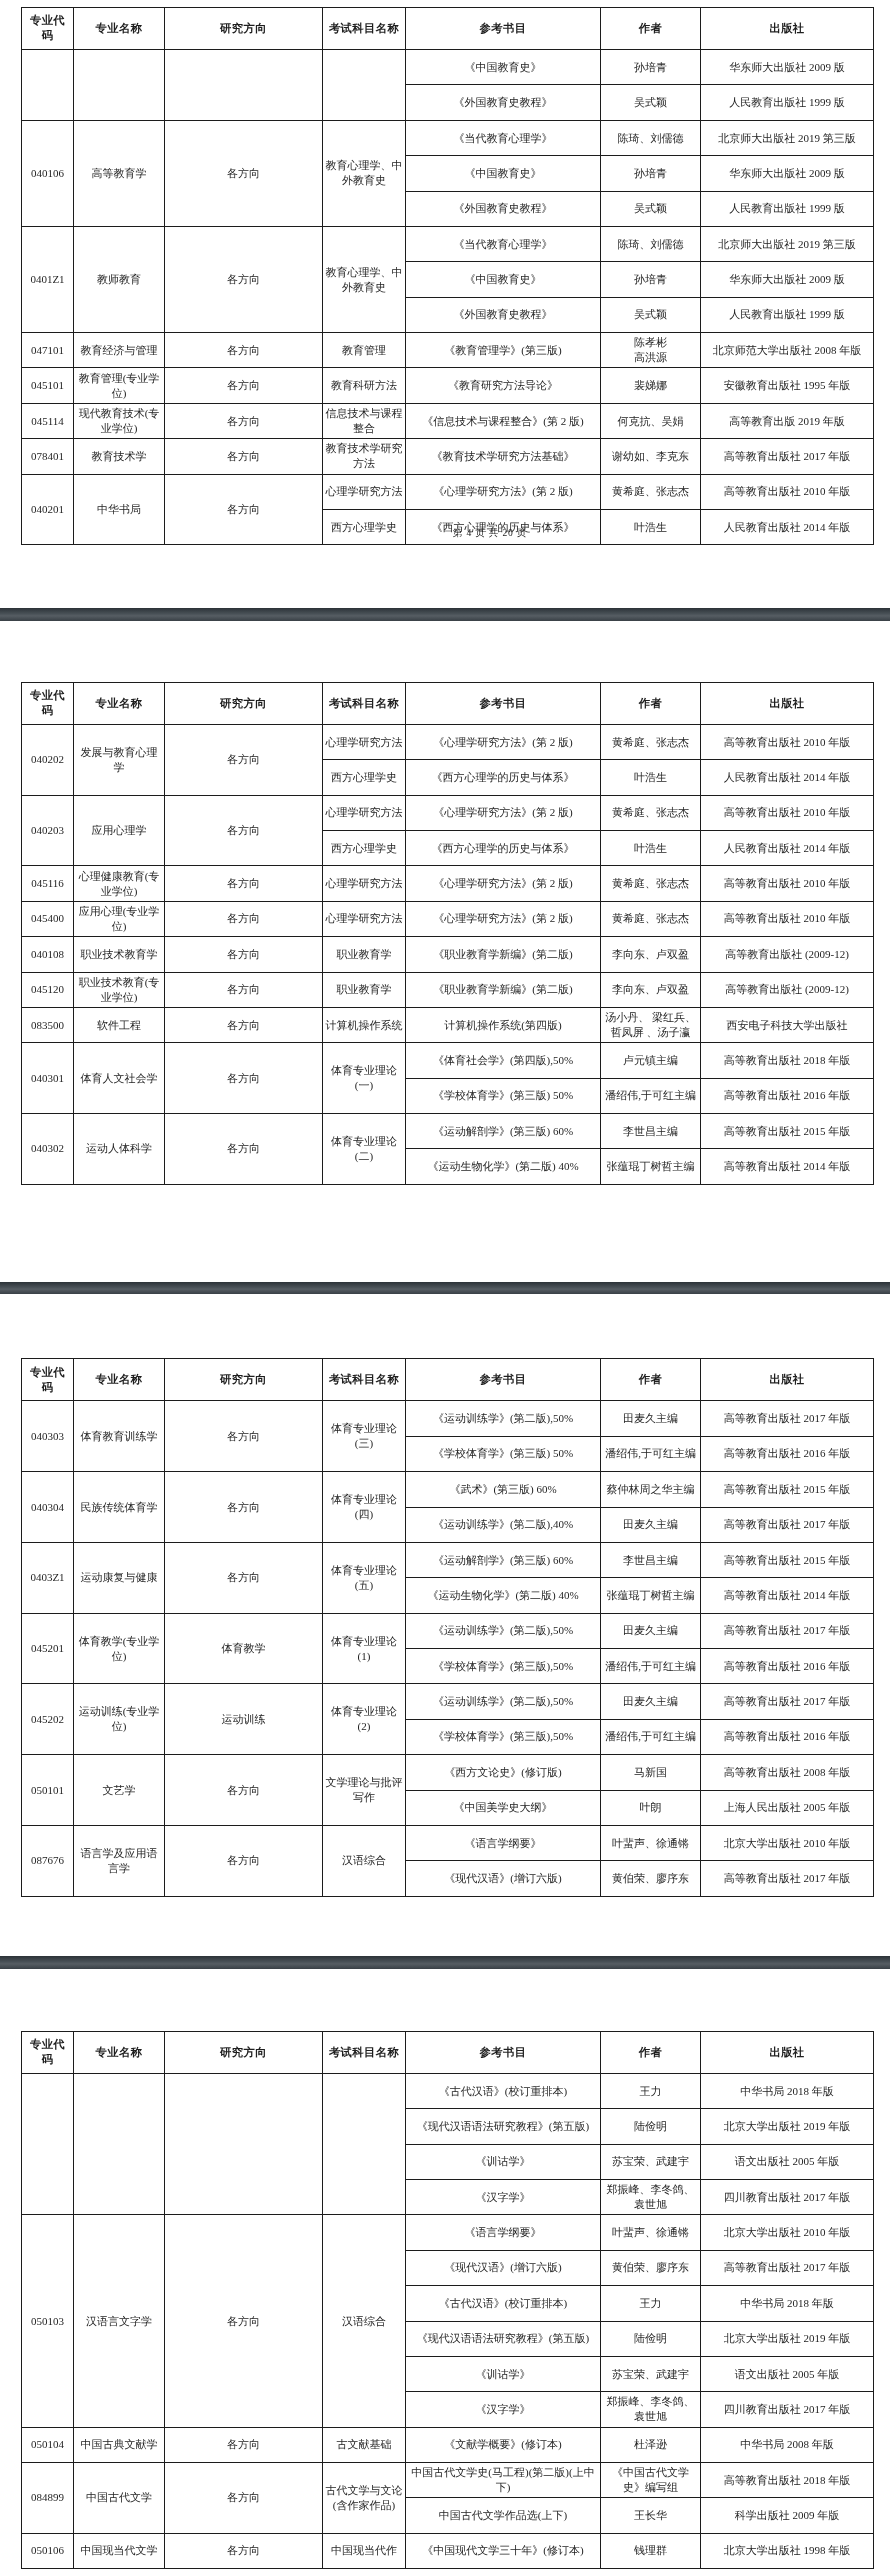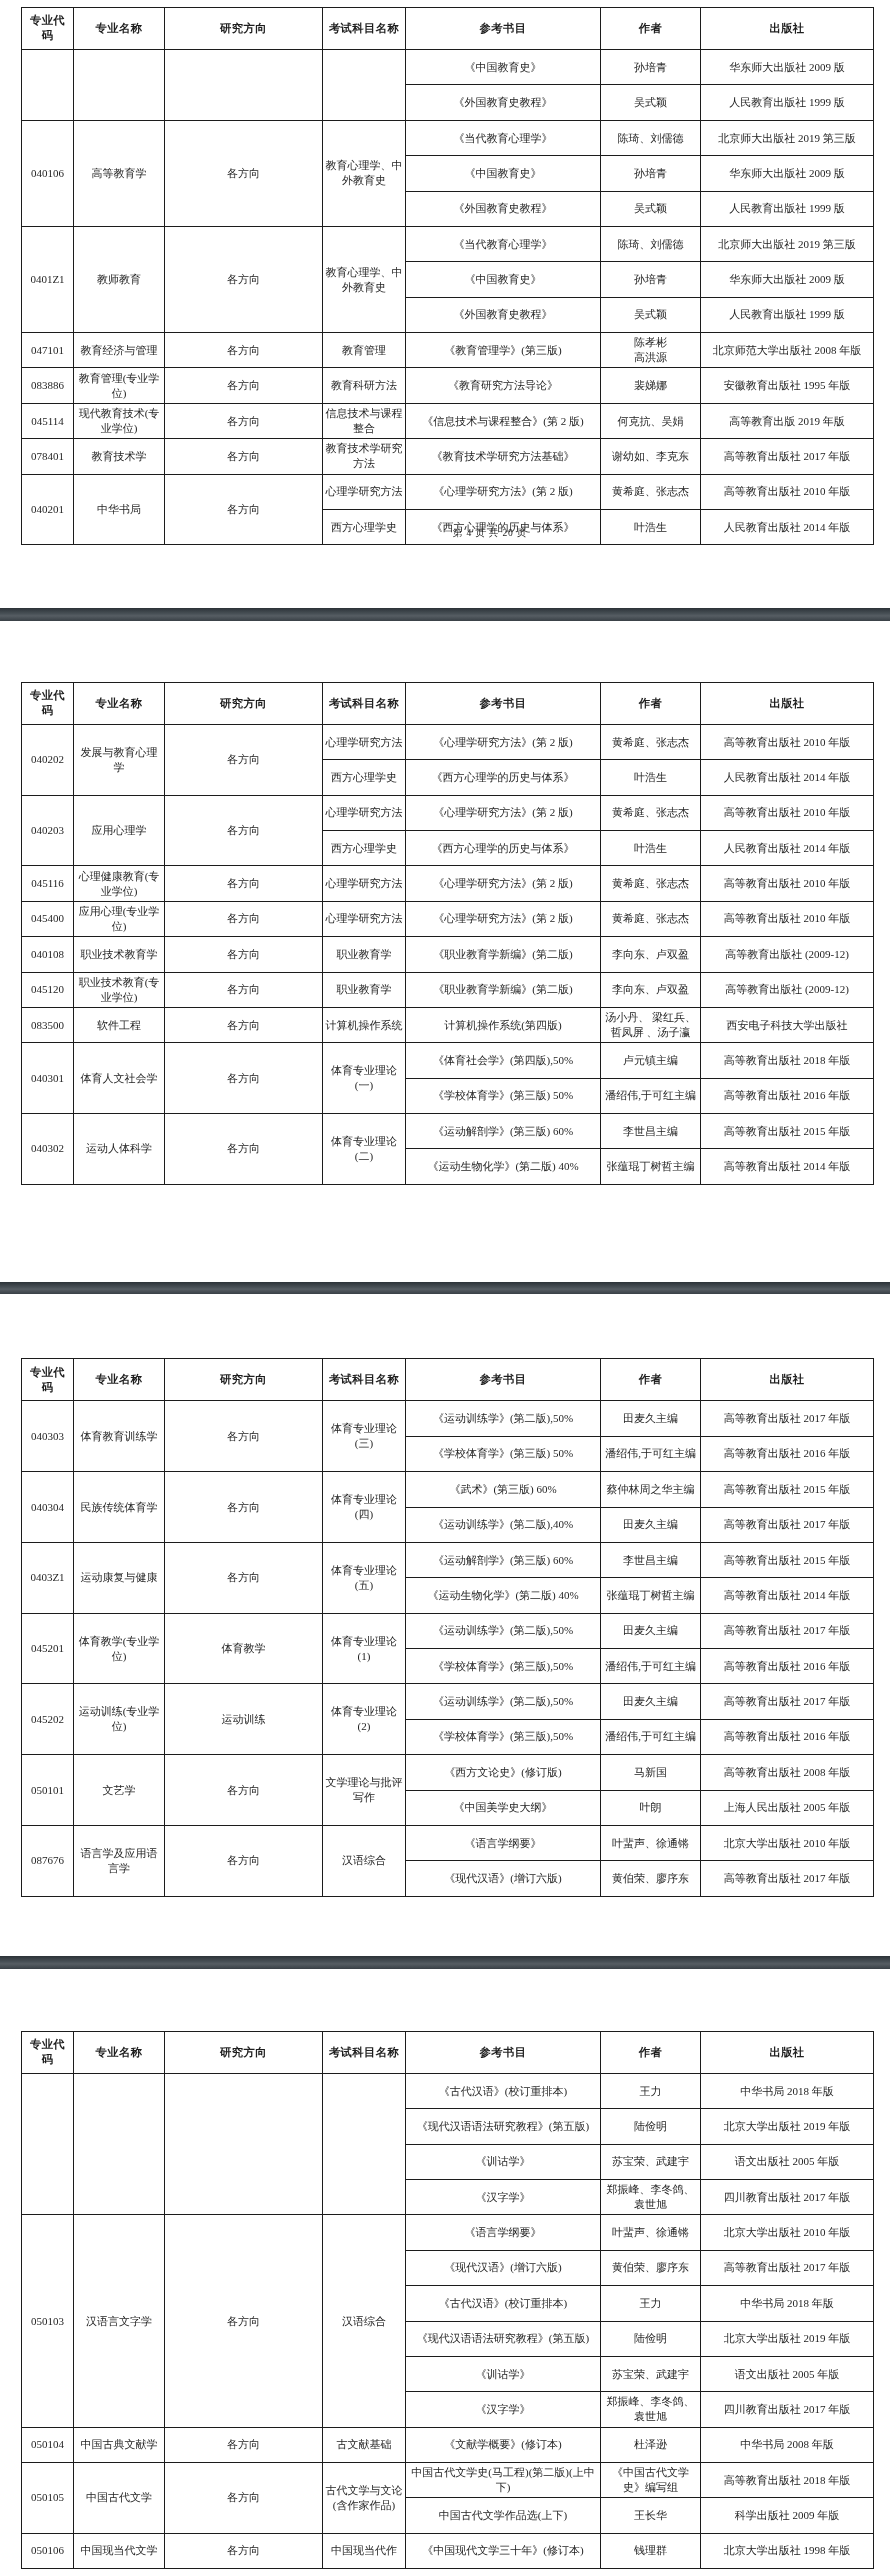--- a/index.html
+++ b/index.html
@@ -154,21 +154,21 @@
             <td class="c-code">047101</td>
             <td class="c-name">教育经济与管理</td>
             <td class="c-dir">各方向</td>
             <td class="c-subject">教育管理</td>
             <td class="c-title">《教育管理学》(第三版)</td>
             <td class="c-author">陈孝彬
 高洪源</td>
             <td class="c-pub">北京师范大学出版社 2008 年版</td>
           </tr>
           <tr class="gs">
-            <td class="c-code">083886</td>
+            <td class="c-code">045101</td>
             <td class="c-name">教育管理(专业学位)</td>
             <td class="c-dir">各方向</td>
             <td class="c-subject">教育科研方法</td>
             <td class="c-title">《教育研究方法导论》</td>
             <td class="c-author">裴娣娜</td>
             <td class="c-pub">安徽教育出版社 1995 年版</td>
           </tr>
           <tr class="gs">
             <td class="c-code">045114</td>
             <td class="c-name">现代教育技术(专业学位)</td>
@@ -552,21 +552,21 @@
           <tr class="gs">
             <td class="c-code">050104</td>
             <td class="c-name">中国古典文献学</td>
             <td class="c-dir">各方向</td>
             <td class="c-subject">古文献基础</td>
             <td class="c-title">《文献学概要》(修订本)</td>
             <td class="c-author">杜泽逊</td>
             <td class="c-pub">中华书局 2008 年版</td>
           </tr>
           <tr class="gs">
-            <td class="c-code" rowspan="2">050105</td>
+            <td class="c-code" rowspan="2">084899</td>
             <td class="c-name" rowspan="2">中国古代文学</td>
             <td class="c-dir" rowspan="2">各方向</td>
             <td class="c-subject" rowspan="2">古代文学与文论(含作家作品)</td>
             <td class="c-title">中国古代文学史(马工程)(第二版)(上中下)</td>
             <td class="c-author">《中国古代文学史》编写组</td>
             <td class="c-pub">高等教育出版社 2018 年版</td>
           </tr>
           <tr>
             <td class="c-title">中国古代文学作品选(上下)</td>
             <td class="c-author">王长华</td>

